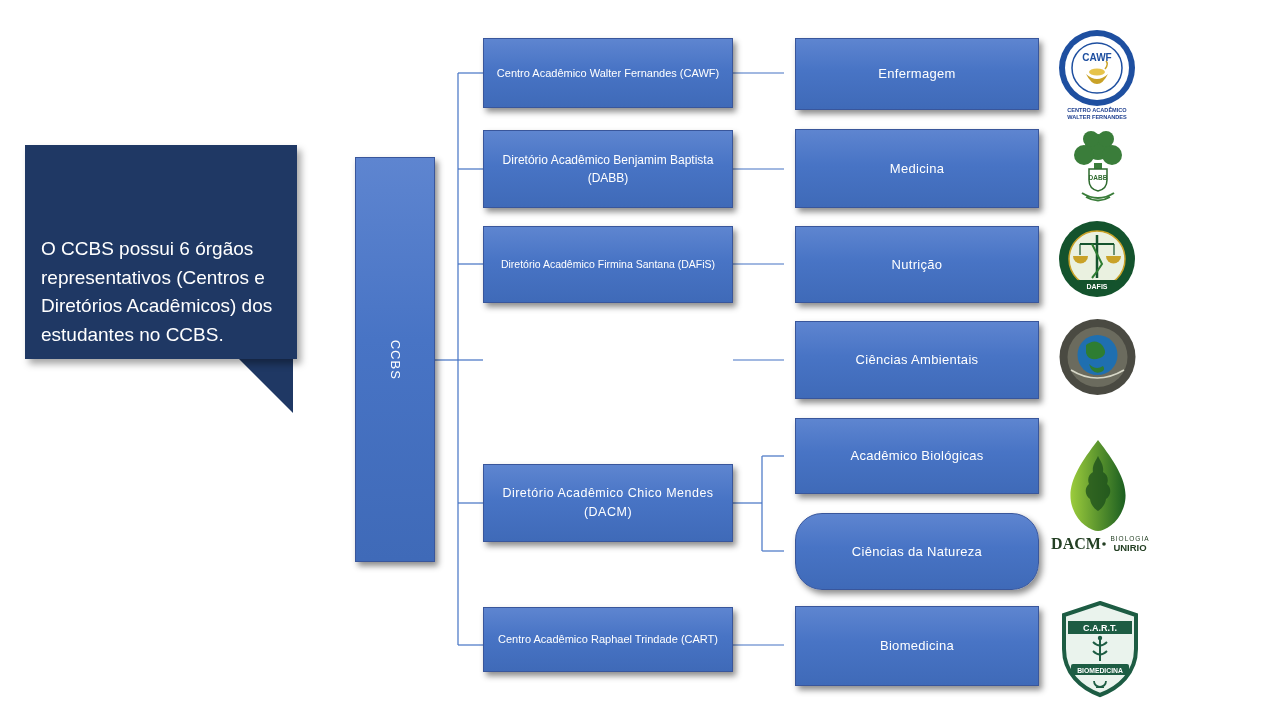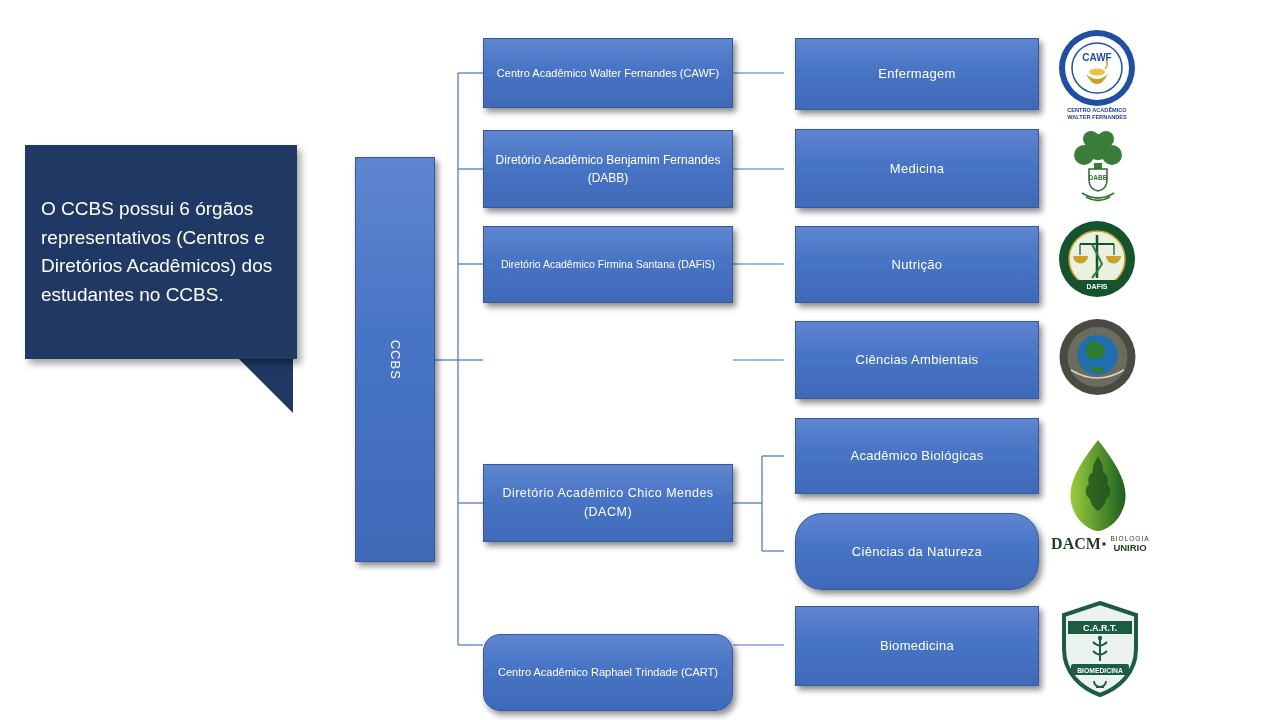--- a/index.html
+++ b/index.html
@@ -6,21 +6,21 @@
   .canvas {
     position:relative; width:1280px; height:720px; overflow:hidden;
     background:#ffffff; font-family:"Liberation Sans", sans-serif;
   }
   .overlay { position:absolute; left:0; top:0; z-index:0; }
 
   
   .callout {
     position:absolute; left:25px; top:145px; width:272px; height:214px;
     background:#1F3864; color:#ffffff; z-index:1;
-    display:flex; align-items:center; box-sizing:border-box;
+    display:flex; align-items:flex-end; box-sizing:border-box;
     padding:10px 16px; font-size:19px; line-height:1.5;
     box-shadow:4px 5px 7px rgba(0,0,0,0.35);
   }
 
   
   .node {
     position:absolute; z-index:1; box-sizing:border-box;
     background:linear-gradient(180deg,#5e85d0 0%, #4874c5 45%, #3f6ab8 100%);
     border:1px solid #39569b; color:#ffffff;
     display:flex; align-items:center; justify-content:center; text-align:center;
@@ -75,29 +75,29 @@
   </div>
 
   <div class="node root-node">
     <span>CCBS</span>
   </div>
 
   <div class="node node-org" style="top:38px;height:70px;">
     <span>Centro Acadêmico Walter Fernandes (CAWF)</span>
   </div>
   <div class="node node-org two-line" style="top:130px;height:78px;">
-    <span>Diretório Acadêmico Benjamim Fernandes (DABB)</span>
+    <span>Diretório Acadêmico Benjamim Baptista (DABB)</span>
   </div>
   <div class="node node-org sz-xs" style="top:226px;height:77px;">
     <span>Diretório Acadêmico Firmina Santana (DAFiS)</span>
   </div>
   <div class="node node-org spaced" style="top:464px;height:78px;">
     <span>Diretório Acadêmico Chico Mendes (DACM)</span>
   </div>
-  <div class="node node-org" style="top:634px;height:77px;border-radius:17px;">
+  <div class="node node-org" style="top:607px;height:65px;">
     <span>Centro Acadêmico Raphael Trindade (CART)</span>
   </div>
 
   <div class="node node-course" style="top:38px;height:72px;">
     <span>Enfermagem</span>
   </div>
   <div class="node node-course" style="top:129px;height:79px;">
     <span>Medicina</span>
   </div>
   <div class="node node-course" style="top:226px;height:77px;">

